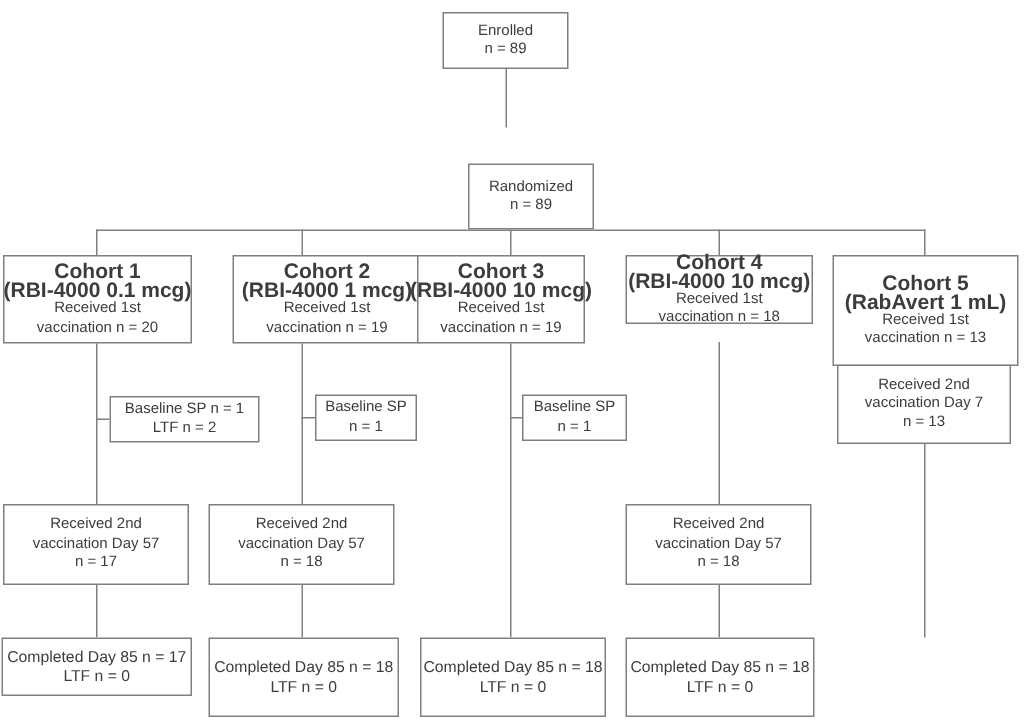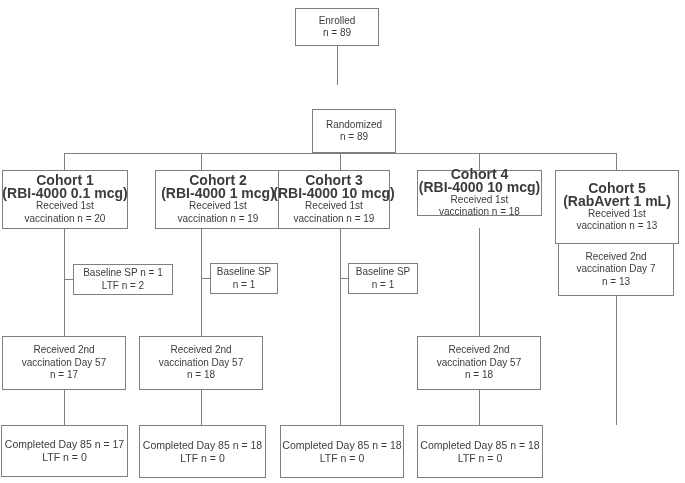--- a/index.html
+++ b/index.html
@@ -158,21 +158,21 @@
     <div class="t-reg">vaccination Day 57</div>
     <div class="t-reg">n = 18</div>
   </div>
 
   <div class="box" style="left:417px; top:336px; width:124px; height:54px;">
     <div class="t-reg">Received 2nd</div>
     <div class="t-reg">vaccination Day 57</div>
     <div class="t-reg">n = 18</div>
   </div>
 
-  <div class="box" style="left:1px; top:425px; width:127px; height:52px;">
+  <div class="box" style="left:1px; top:425px; width:127px; height:39px;">
     <div class="t-med">Completed Day 85 n = 17</div>
     <div class="t-med">LTF n = 0</div>
   </div>
 
   <div class="box" style="left:139px; top:425px; width:127px; height:53px;">
     <div class="t-med">Completed Day 85 n = 18</div>
     <div class="t-med">LTF n = 0</div>
   </div>
 
   <div class="box" style="left:280px; top:425px; width:124px; height:53px;">

